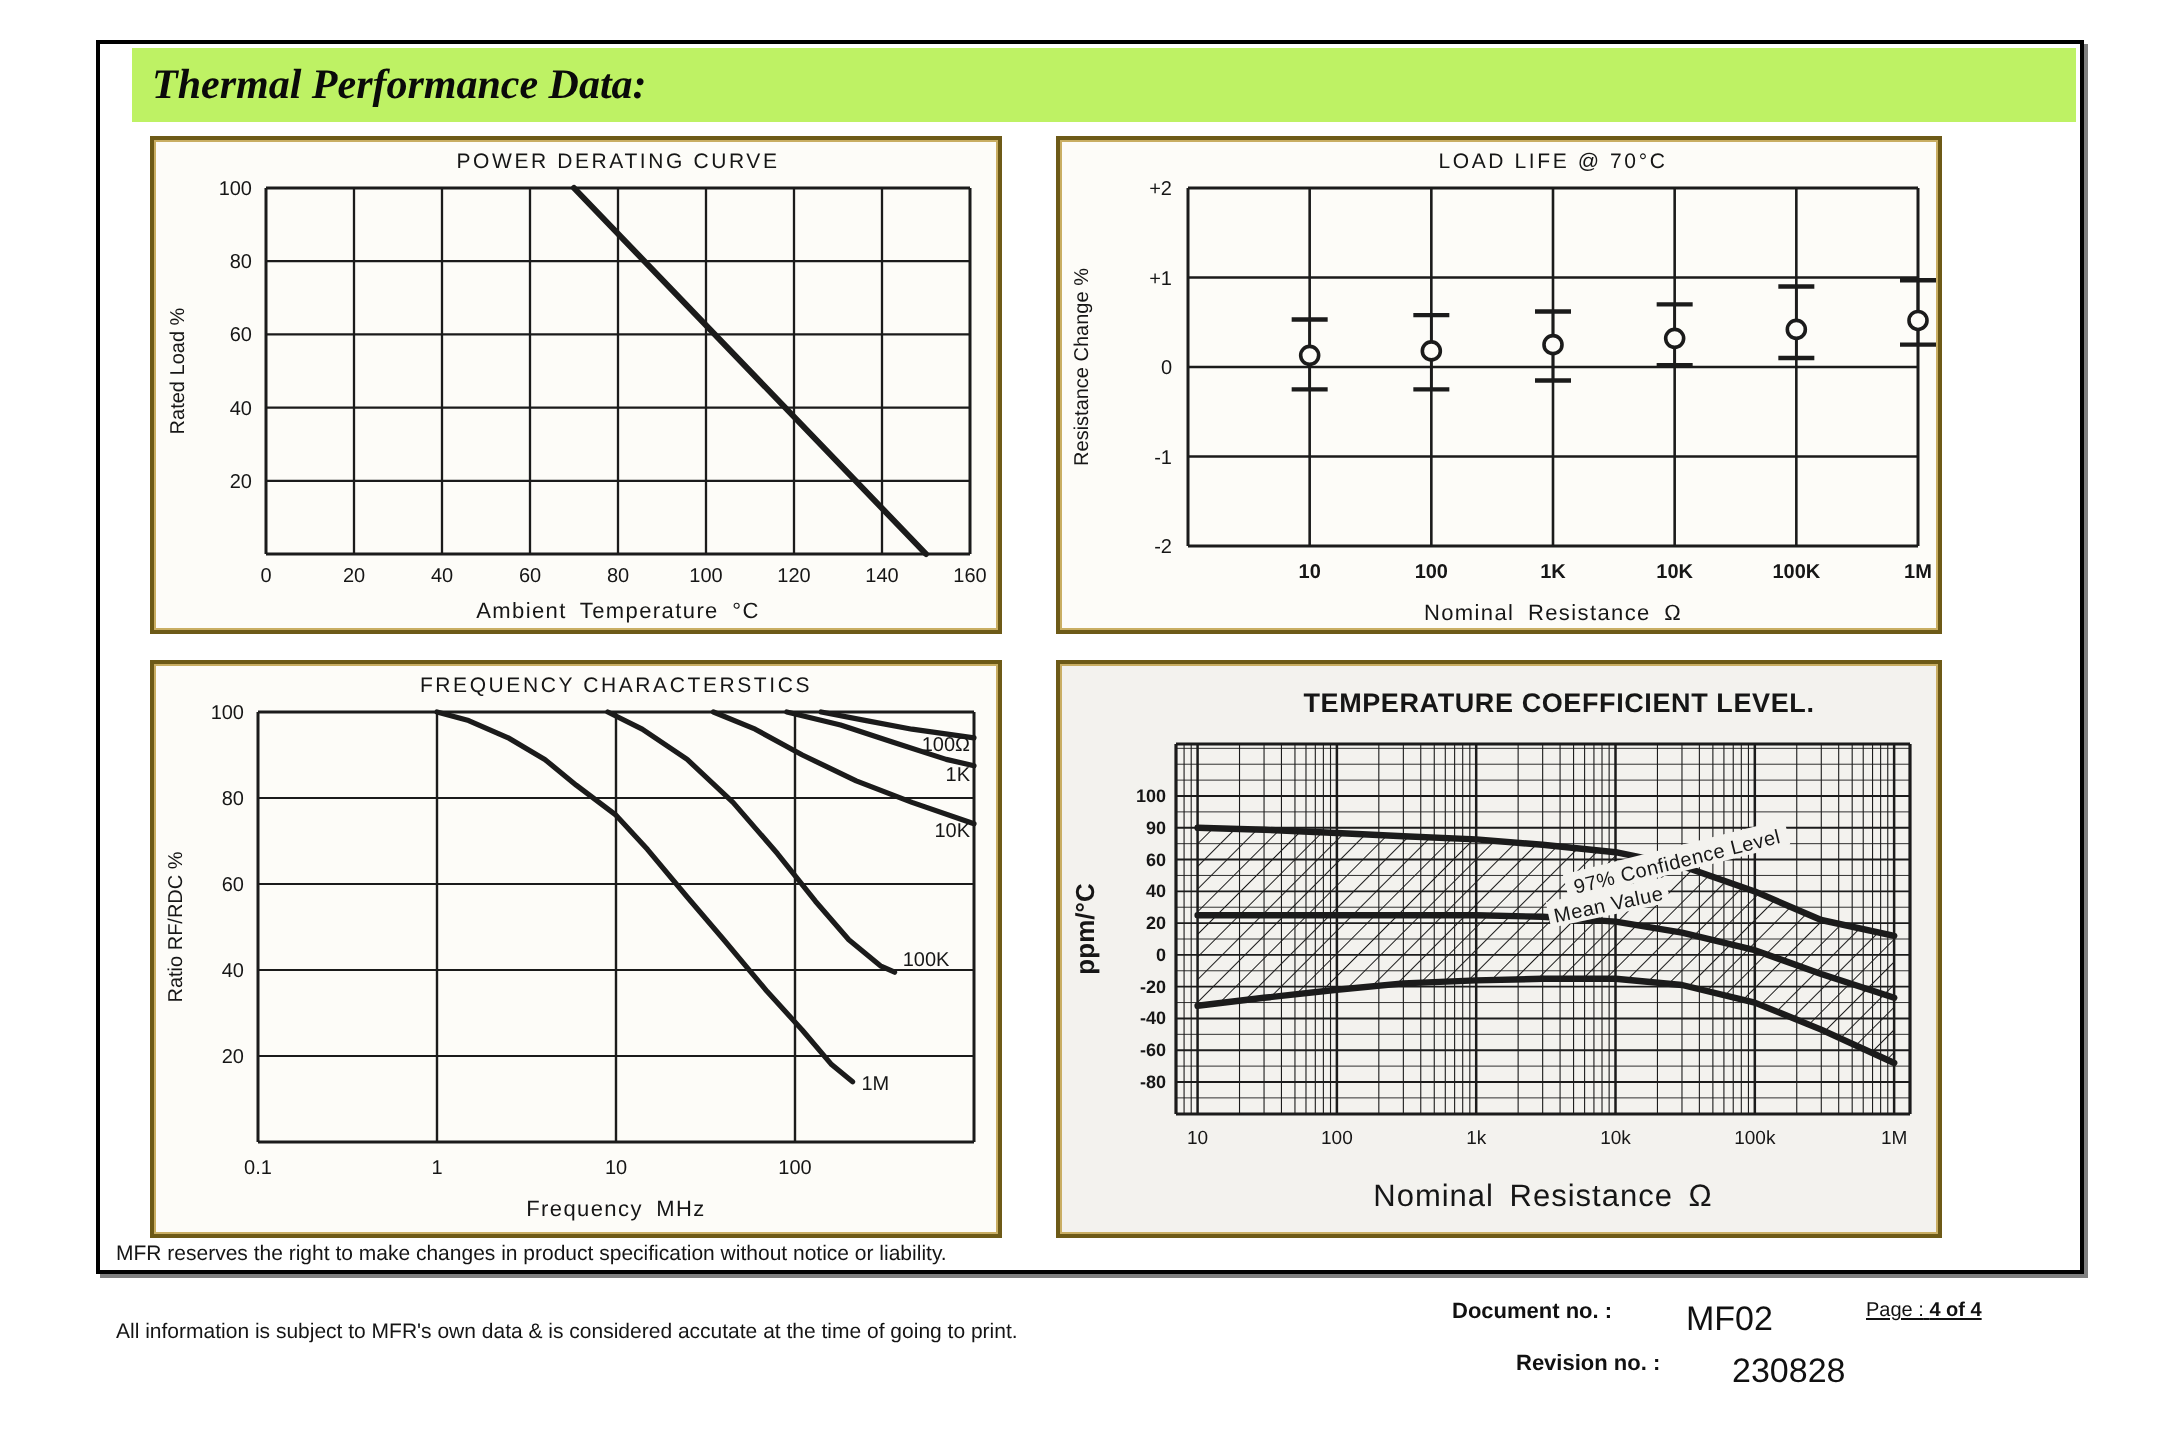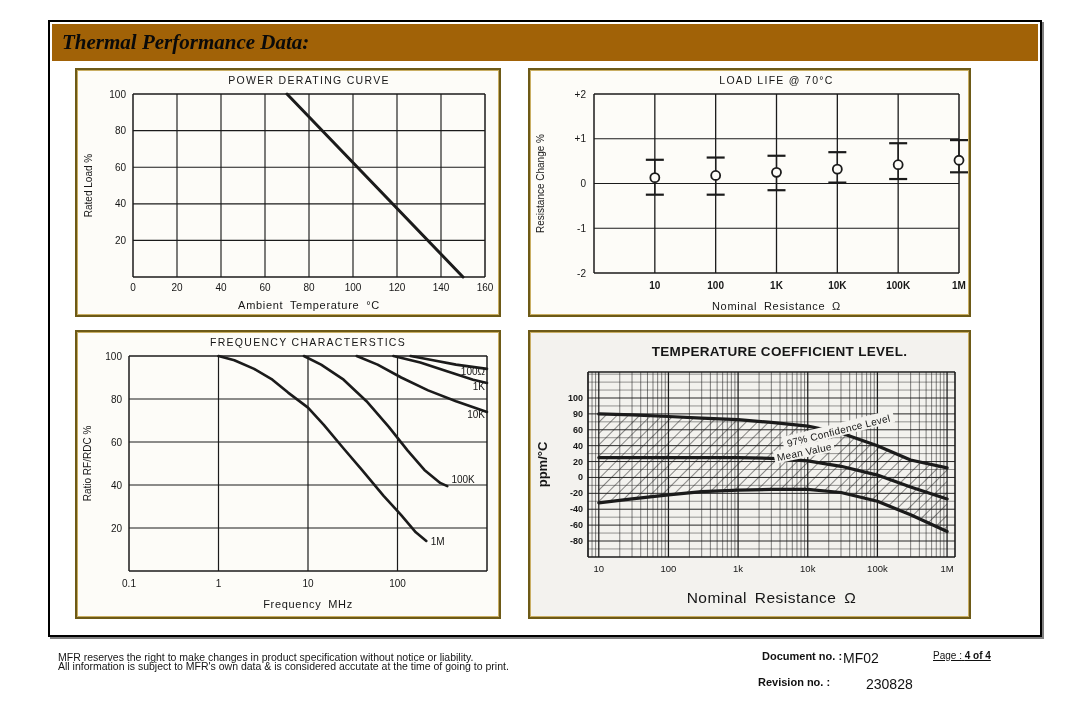--- a/index.html
+++ b/index.html
@@ -1,20 +1,20 @@
 <!DOCTYPE html>
 <html><head>
 <meta charset="utf-8">
 <style>
   html,body{margin:0;padding:0;}
   body{width:1080px;height:726px;background:#ffffff;position:relative;overflow:hidden;
        font-family:"Liberation Sans",sans-serif;color:#111;}
   .frame{position:absolute;left:48px;top:20px;width:990px;height:613px;
          border:2px solid #000;background:#fff;box-shadow:2px 2px 0 rgba(0,0,0,.5);}
-  .band{position:absolute;left:2px;top:2px;right:2px;height:37px;background:#a16207;}
+  .band{position:absolute;left:16px;top:2px;right:2px;height:37px;background:#bef264;}
   .band h1{margin:0;padding:6px 0 0 10px;font:italic 700 21px "Liberation Serif",serif;color:#0a0a0a;}
   .panel{position:absolute;border:2px solid #6d5a17;box-shadow:inset 0 0 0 1px #c9ae63;
          background:#fdfcf8;box-sizing:border-box;}
   #panel-derating{left:25px;top:46px;width:426px;height:249px;}
   #panel-loadlife{left:478px;top:46px;width:443px;height:249px;}
   #panel-freq{left:25px;top:308px;width:426px;height:289px;}
   #panel-tc{left:478px;top:308px;width:443px;height:289px;background:#f3f2ee;}
   .panel svg{display:block;width:100%;height:100%;}
 
   
@@ -25,25 +25,25 @@
   .axl{font:11px "Liberation Sans",sans-serif;letter-spacing:.7px;word-spacing:3px;}
   .slbl{font:10px "Liberation Sans",sans-serif;}
   .t4 {font:700 13.5px "Liberation Sans",sans-serif;letter-spacing:.3px;}
   .xl4{font:15.5px "Liberation Sans",sans-serif;letter-spacing:.5px;word-spacing:3px;}
   .yl4{font:700 13px "Liberation Sans",sans-serif;}
   .tk4{font:9.5px "Liberation Sans",sans-serif;}
   .tk4b{font:700 9px "Liberation Sans",sans-serif;}
   .ann{font:10px "Liberation Sans",sans-serif;letter-spacing:.3px;}
 
   .footer-note{position:absolute;font-size:10.5px;color:#151515;}
-  #disc1{left:58px;top:651px;}
+  #disc1{left:58px;top:621px;}
   #disc2{left:58px;top:660px;}
   .flabel{position:absolute;font-size:11px;font-weight:700;}
-  .fvalue{position:absolute;font-size:14px;}
-  #doc-label{left:762px;top:650px;text-align:center;}
+  .fvalue{position:absolute;font-size:17px;}
+  #doc-label{left:726px;top:650px;text-align:center;}
   #doc-value{left:843px;top:650px;}
   #page-block{left:933px;top:650px;position:absolute;font-size:10px;text-decoration:underline;}
   #page-block b{font-weight:700;}
   #rev-label{left:726px;top:676px;padding-left:32px;}
   #rev-value{left:843px;top:676px;margin-left:23px;}
 </style>
 </head>
 <body>
 
 <div class="frame">

